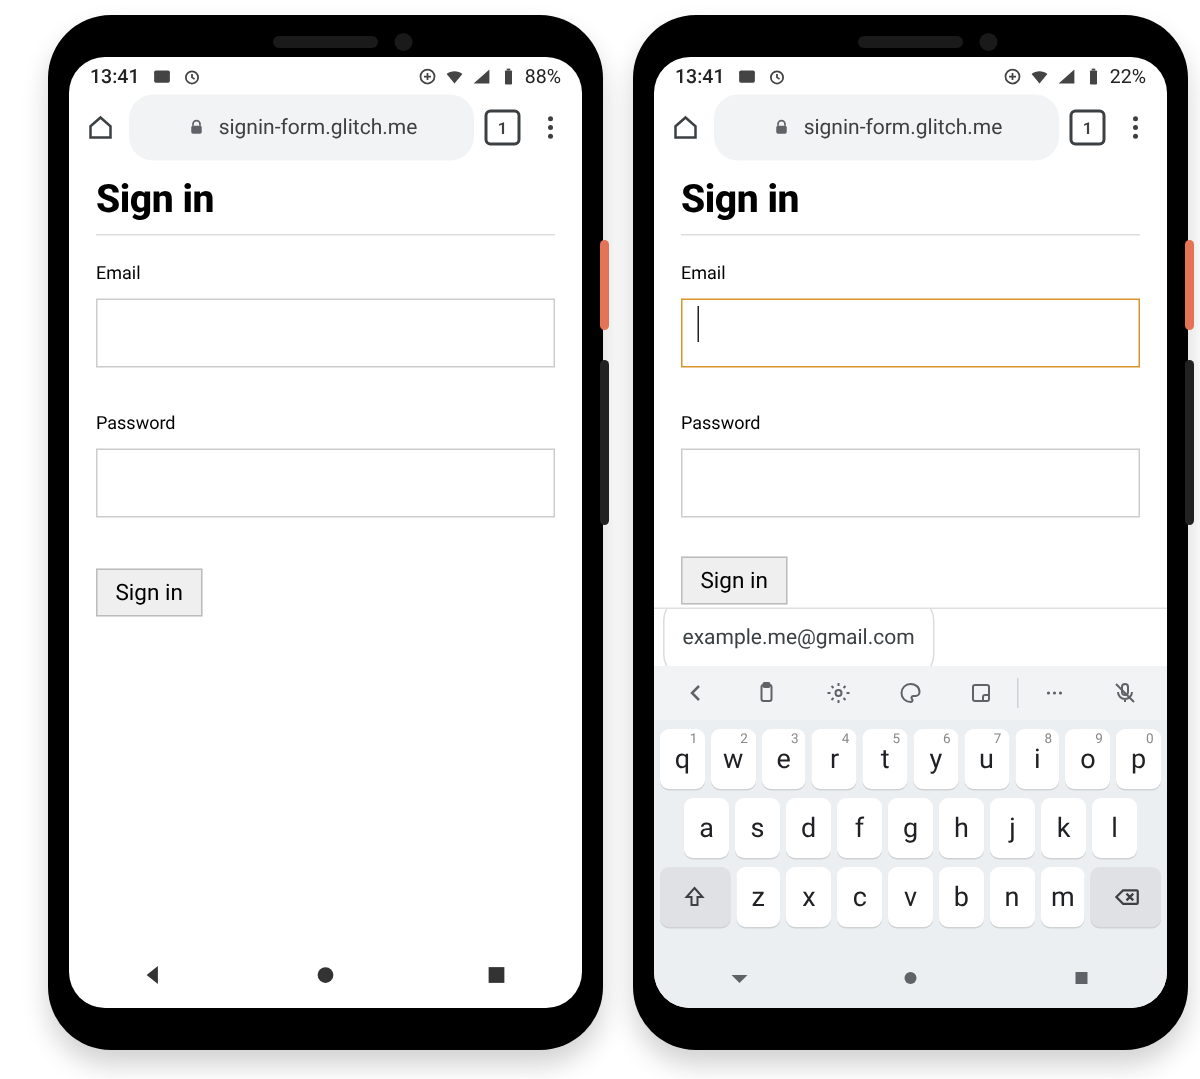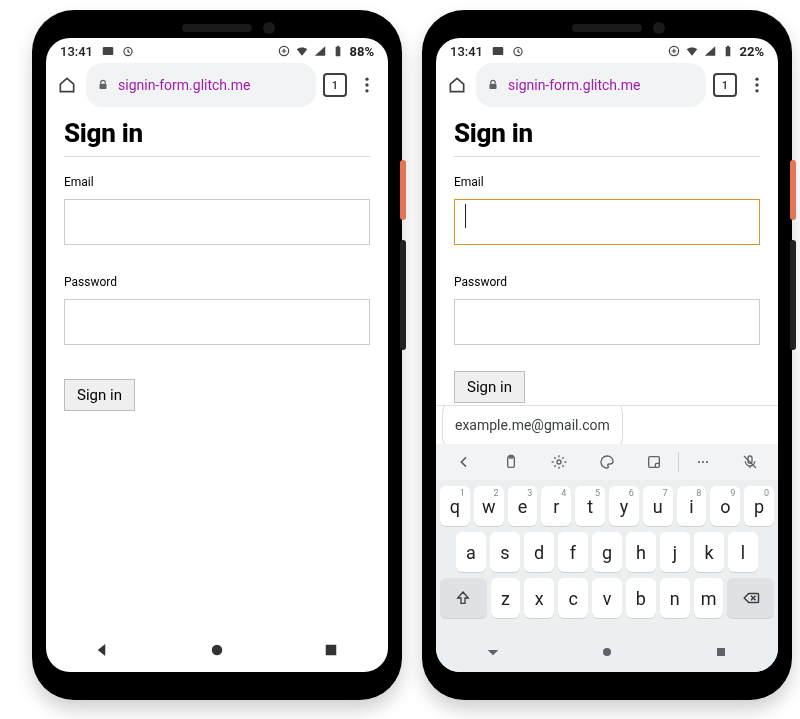--- a/index.html
+++ b/index.html
@@ -58,21 +58,21 @@
     height:26px;
     display:flex;
     align-items:center;
     padding:0 14px;
     font-size:13px;
     color:#222;
   }
   .statusbar .sb-time { font-weight:500; }
   .statusbar .sb-left-icons { display:flex; gap:6px; margin-left:8px; align-items:center;}
   .statusbar .spacer { flex:1; }
-  .statusbar .sb-right { display:flex; align-items:center; gap:4px;font-weight:bold; }
+  .statusbar .sb-right { display:flex; align-items:center; gap:4px; }
   .mini-ico { width:14px; height:14px; display:inline-flex; align-items:center; justify-content:center; }
   .mini-ico svg { width:14px; height:14px; }
 
   
   .chromebar {
     height:42px;
     display:flex;
     align-items:center;
     padding:0 8px;
     gap:6px;
@@ -83,24 +83,25 @@
   }
   .urlpill {
     flex:1;
     height:44px;
     background:#f1f3f4;
     border-radius:16px;
     display:flex;
     align-items:center;
     padding:0 10px;
     gap:8px;
-    color:#a21caf;
+    color:#404040;
     font-size:14px;
     overflow:hidden;
     white-space:nowrap;
+    justify-content:center;
   }
   .tabcount .box {
     width:20px; height:20px; border:2px solid #3c4043; border-radius:4px;
     display:flex; align-items:center; justify-content:center;
     font-size:11px; font-weight:600;
   }
 
   
   .page {
     flex:1;

